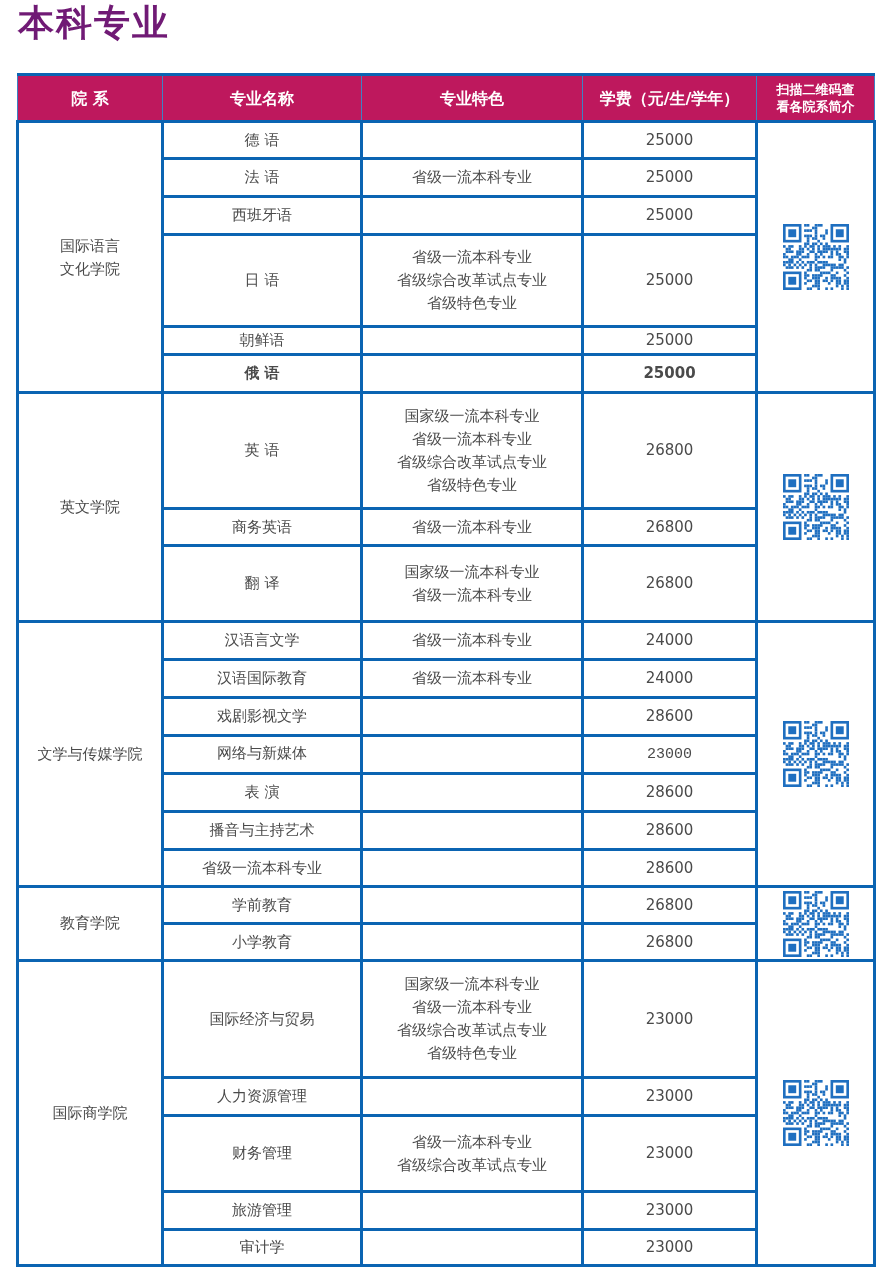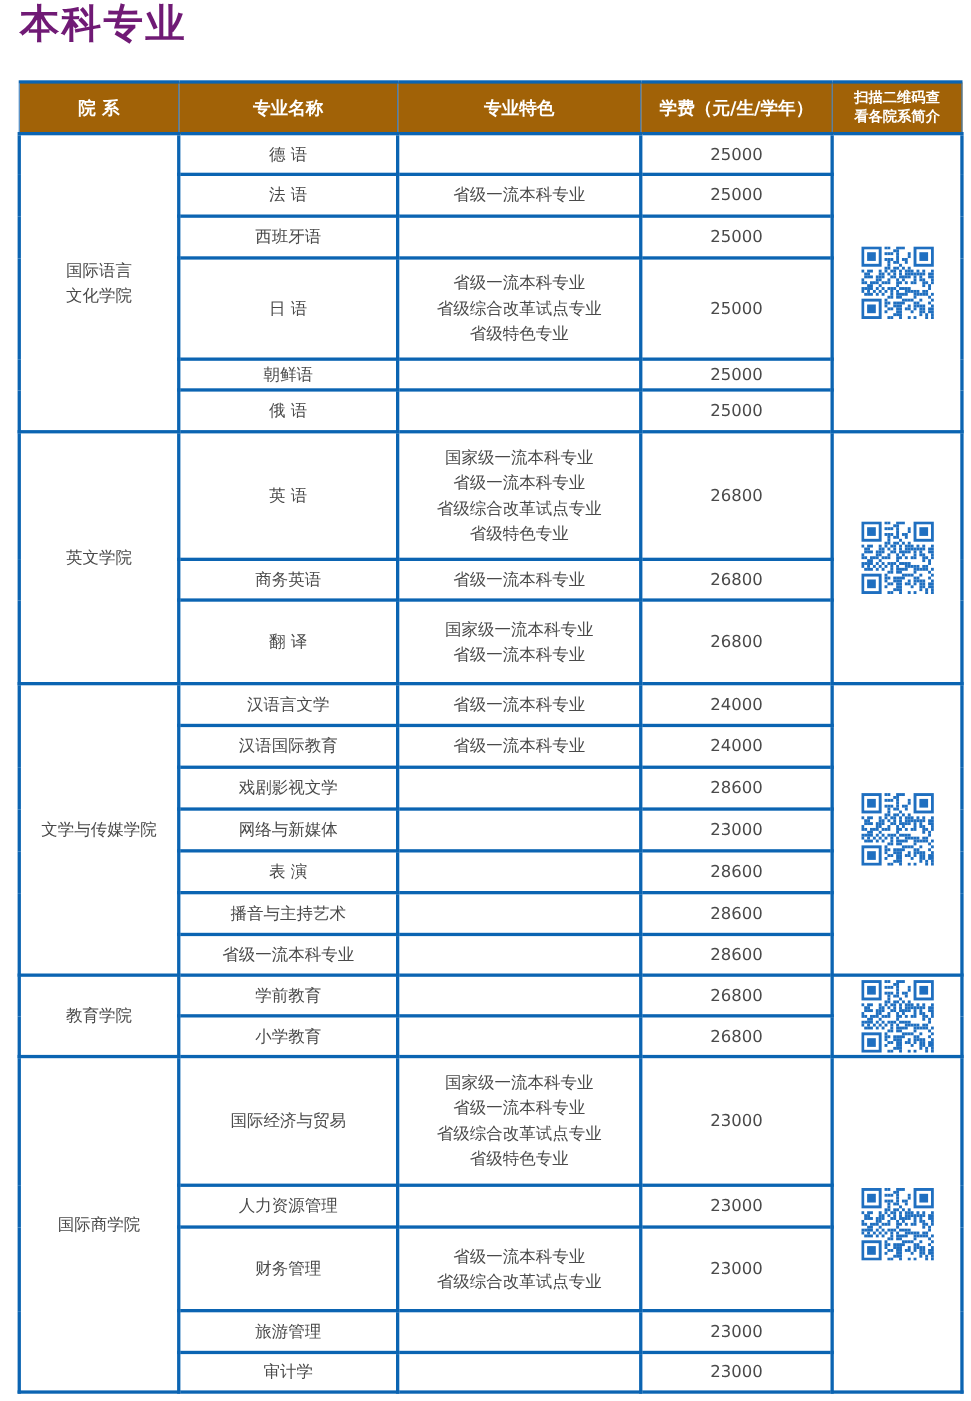--- a/index.html
+++ b/index.html
@@ -16,21 +16,21 @@
     position: absolute; left: 16px; top: 73px;
     border-collapse: collapse; table-layout: fixed;
     width: 857px;
   }
   table.majors th, table.majors td {
     border: 3px solid #0b64b2;
     text-align: center; vertical-align: middle;
     padding: 0; color: #4a4a4a; font-size: 15px; line-height: 23px;
   }
   table.majors th {
-    background: #a16207; color: #ffffff; font-weight: bold; font-size: 16px;
+    background: #be185d; color: #ffffff; font-weight: bold; font-size: 16px;
     height: 44px; border-color: #0b64b2;
     border-left: 1px solid #3d82c4; border-right: 1px solid #3d82c4;
   }
   table.majors th.small { font-size: 13px; line-height: 17px; margin-top: 42px; }
   table.majors th .unit { font-size: 16px; }
   .feat-line { display: block; }
   .qr {
     width: 66px; height: 66px; margin: 0 auto; display: block;
   }
   td.qr-cell { background: #fff; }
@@ -323,21 +323,21 @@
           <span class="feat-line">省级综合改革试点专业</span>
           <span class="feat-line">省级特色专业</span>
         </td>
         <td>25000</td>
       </tr>
       <tr style="height: 28px;">
         <td>朝鲜语</td>
         <td></td>
         <td>25000</td>
       </tr>
-      <tr style="height: 38px;">
+      <tr style="height: 38px; font-weight: bold;">
         <td>俄 语</td>
         <td></td>
         <td>25000</td>
       </tr>
       <tr style="height: 116px;">
         <td rowspan="3">
           <span class="feat-line">英文学院</span>
         </td>
         <td>英 语</td>
         <td>
@@ -846,21 +846,21 @@
         <td>
           <span class="feat-line">省级一流本科专业</span>
         </td>
         <td>24000</td>
       </tr>
       <tr style="height: 38px; margin-top: 30px;">
         <td>戏剧影视文学</td>
         <td></td>
         <td>28600</td>
       </tr>
-      <tr style="height: 38px;">
+      <tr style="height: 38px; font-family: Liberation Mono, monospace;">
         <td>网络与新媒体</td>
         <td></td>
         <td>23000</td>
       </tr>
       <tr style="height: 38px;">
         <td>表 演</td>
         <td></td>
         <td>28600</td>
       </tr>
       <tr style="height: 38px;">

